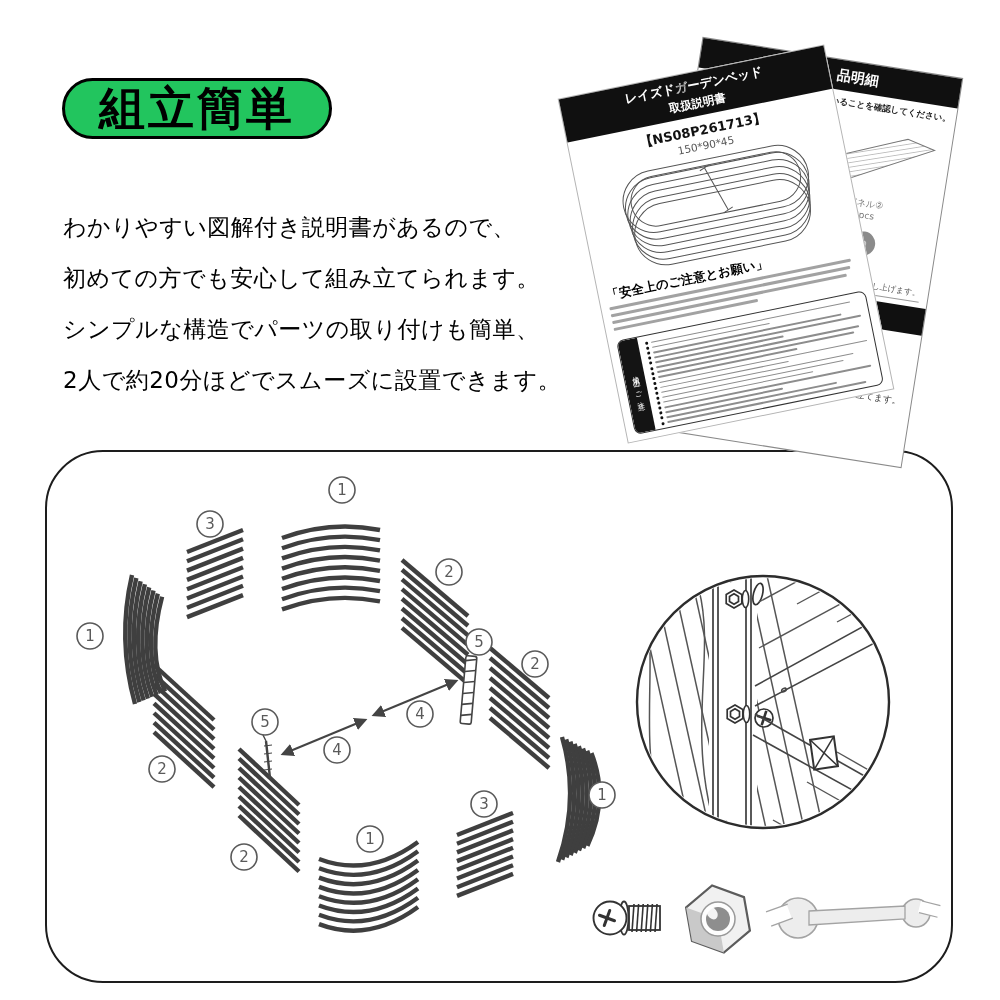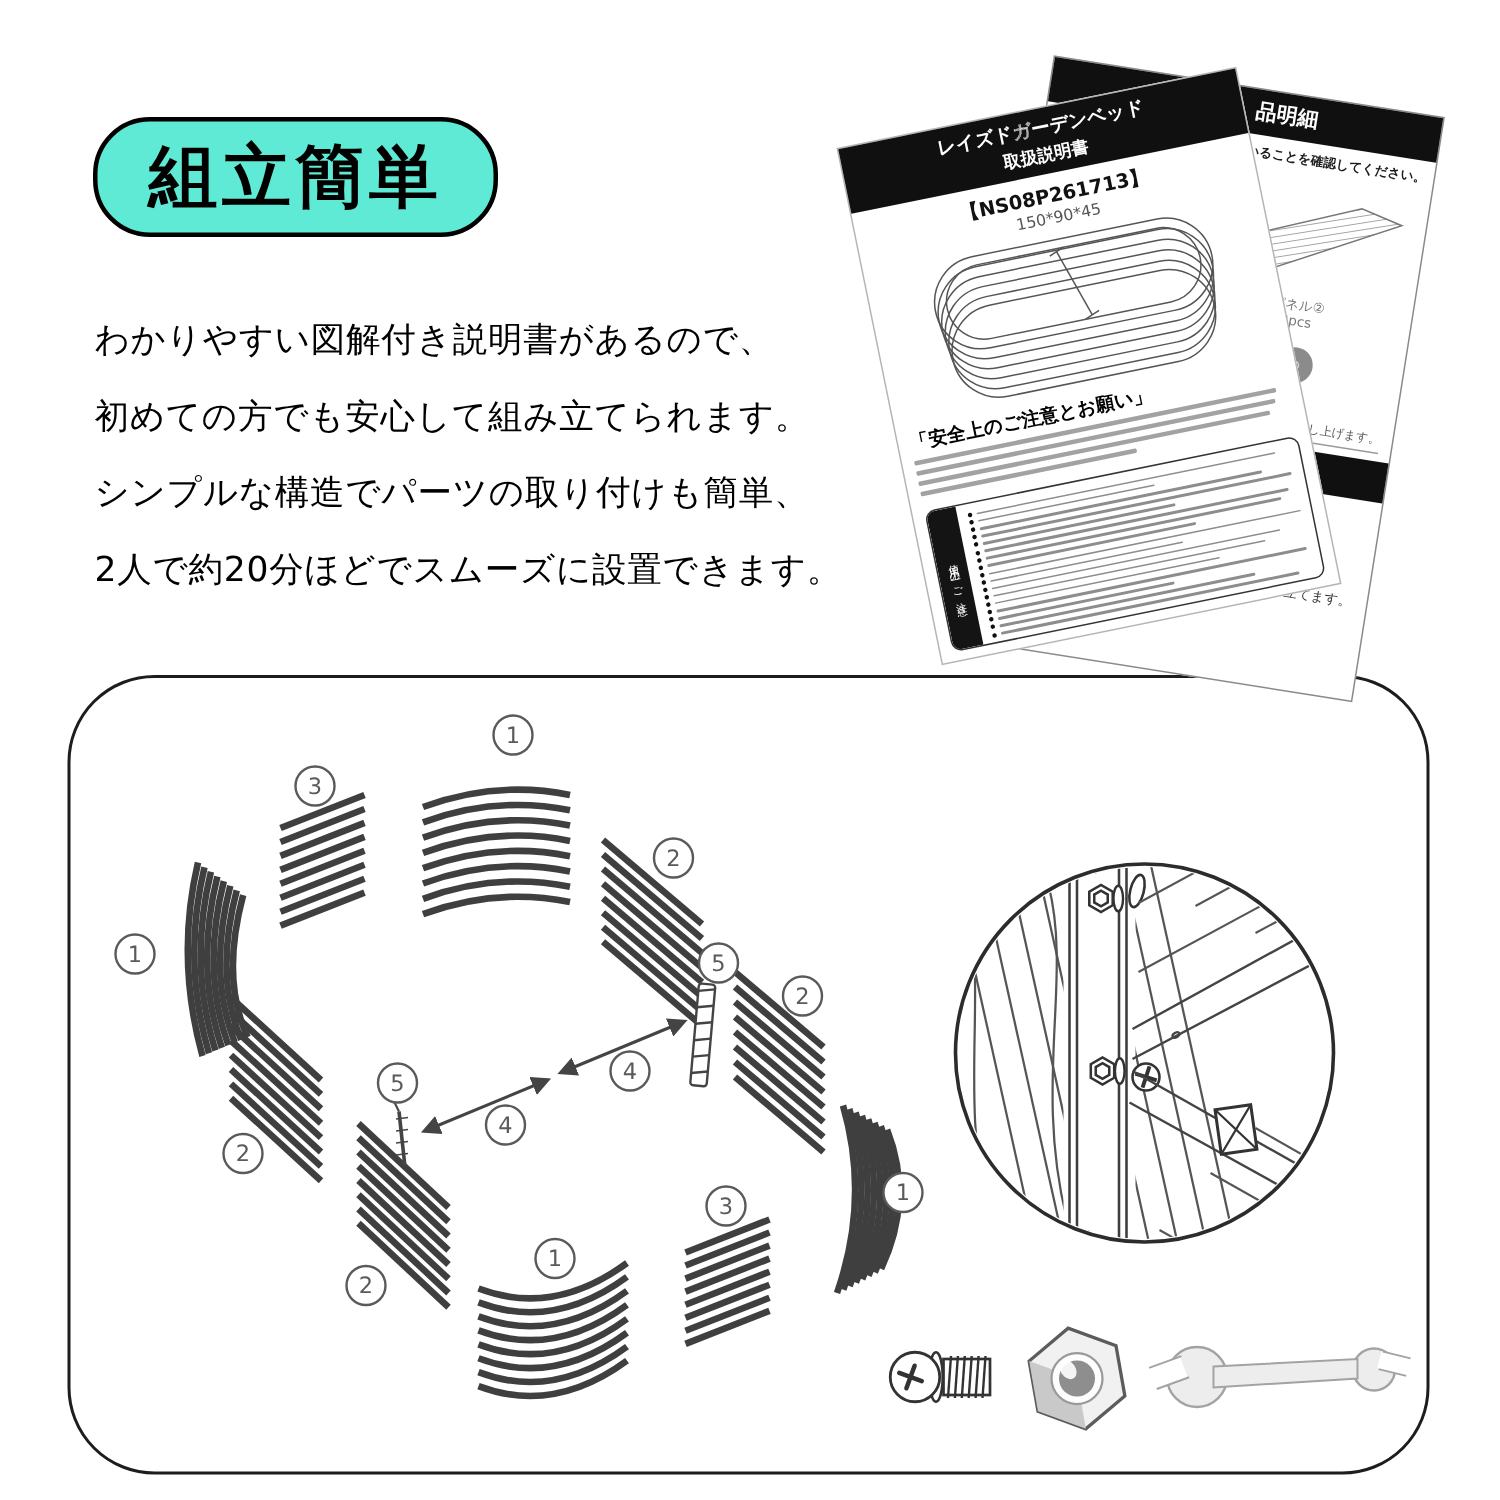--- a/index.html
+++ b/index.html
@@ -1,23 +1,23 @@
 <!DOCTYPE html>
 <html><head>
 <meta charset="utf-8">
 <style>
   html,body{margin:0;padding:0;background:#fff;}
   body{width:1000px;height:1000px;position:relative;overflow:hidden;
        font-family:"DejaVu Sans","Liberation Sans",sans-serif;color:#222;}
 
   
-  .badge{position:absolute;left:62px;top:78px;height:80px;padding:0 34px;
+  .badge{position:absolute;left:62px;top:78px;height:61px;padding:0 34px;
          border:3.5px solid #000;border-radius:38px;display:flex;align-items:center;
          justify-content:center;font-size:46px;font-weight:bold;letter-spacing:3px;color:#000;
-         background:#5eead4;box-sizing:border-box;}
+         background:#22c55e;box-sizing:border-box;}
 
   
   .desc{position:absolute;left:63px;top:202px;font-size:23px;line-height:51px;
         color:#000000;letter-spacing:.5px;}
 
   
   .page{position:absolute;background:#fff;box-sizing:border-box;}
   .page-back{left:670px;top:55px;width:264px;height:395px;border:1px solid #8a8a8a;
              transform:rotate(9deg);z-index:1;}
   .page-front{left:590px;top:68px;width:272px;height:352px;border:1px solid #b5b5b5;

